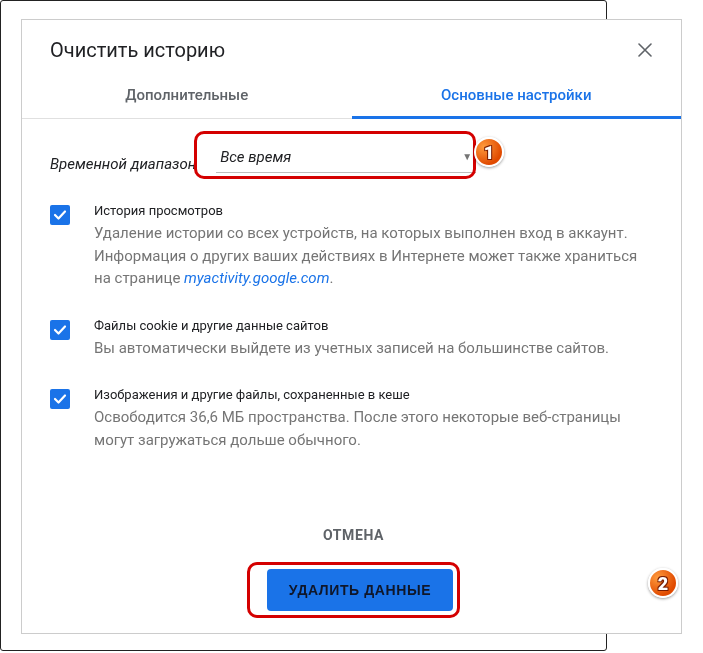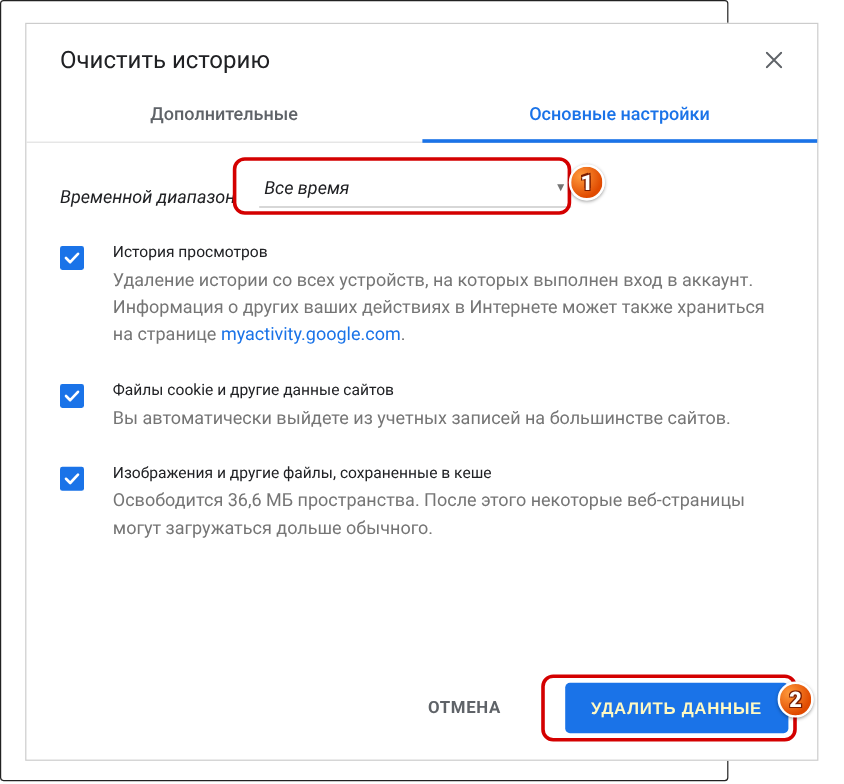--- a/index.html
+++ b/index.html
@@ -134,28 +134,29 @@
   .item-title {
     font-size: 13px;
     color: #202124;
     margin-bottom: 4px;
   }
   .item-desc {
     font-size: 15px;
     color: #757575;
     line-height: 1.5;
   }
-  .link { color: #1a73e8; }
+  .link { color: #1a73e8; font-style: italic; }
   .footer {
     display: flex;
     justify-content: flex-end;
     align-items: center;
-    gap: 30px;
+    gap: 18px;
     padding: 14px 24px 22px 28px;
     position: relative;
+    flex-direction: column;
   }
   .btn-cancel {
     color: #5f6368;
     font-size: 14px;
     font-weight: 700;
     letter-spacing: 0.6px;
     cursor: pointer;
     padding: 8px 10px;
   }
   .btn-primary-wrap {
@@ -164,21 +165,21 @@
   .btn-primary-outline {
     position: absolute;
     left: -7px; top: -7px;
     right: -7px; bottom: -7px;
     border: 3px solid #d40000;
     border-radius: 10px;
     pointer-events: none;
   }
   .btn-primary {
     background: #1a73e8;
-    color: #fef9c3;
+    color: #0f172a;
     font-size: 14px;
     font-weight: 700;
     letter-spacing: 0.6px;
     border: none;
     border-radius: 4px;
     padding: 13px 22px;
     cursor: pointer;
     margin-left: 13px;
   }
   .badge {

